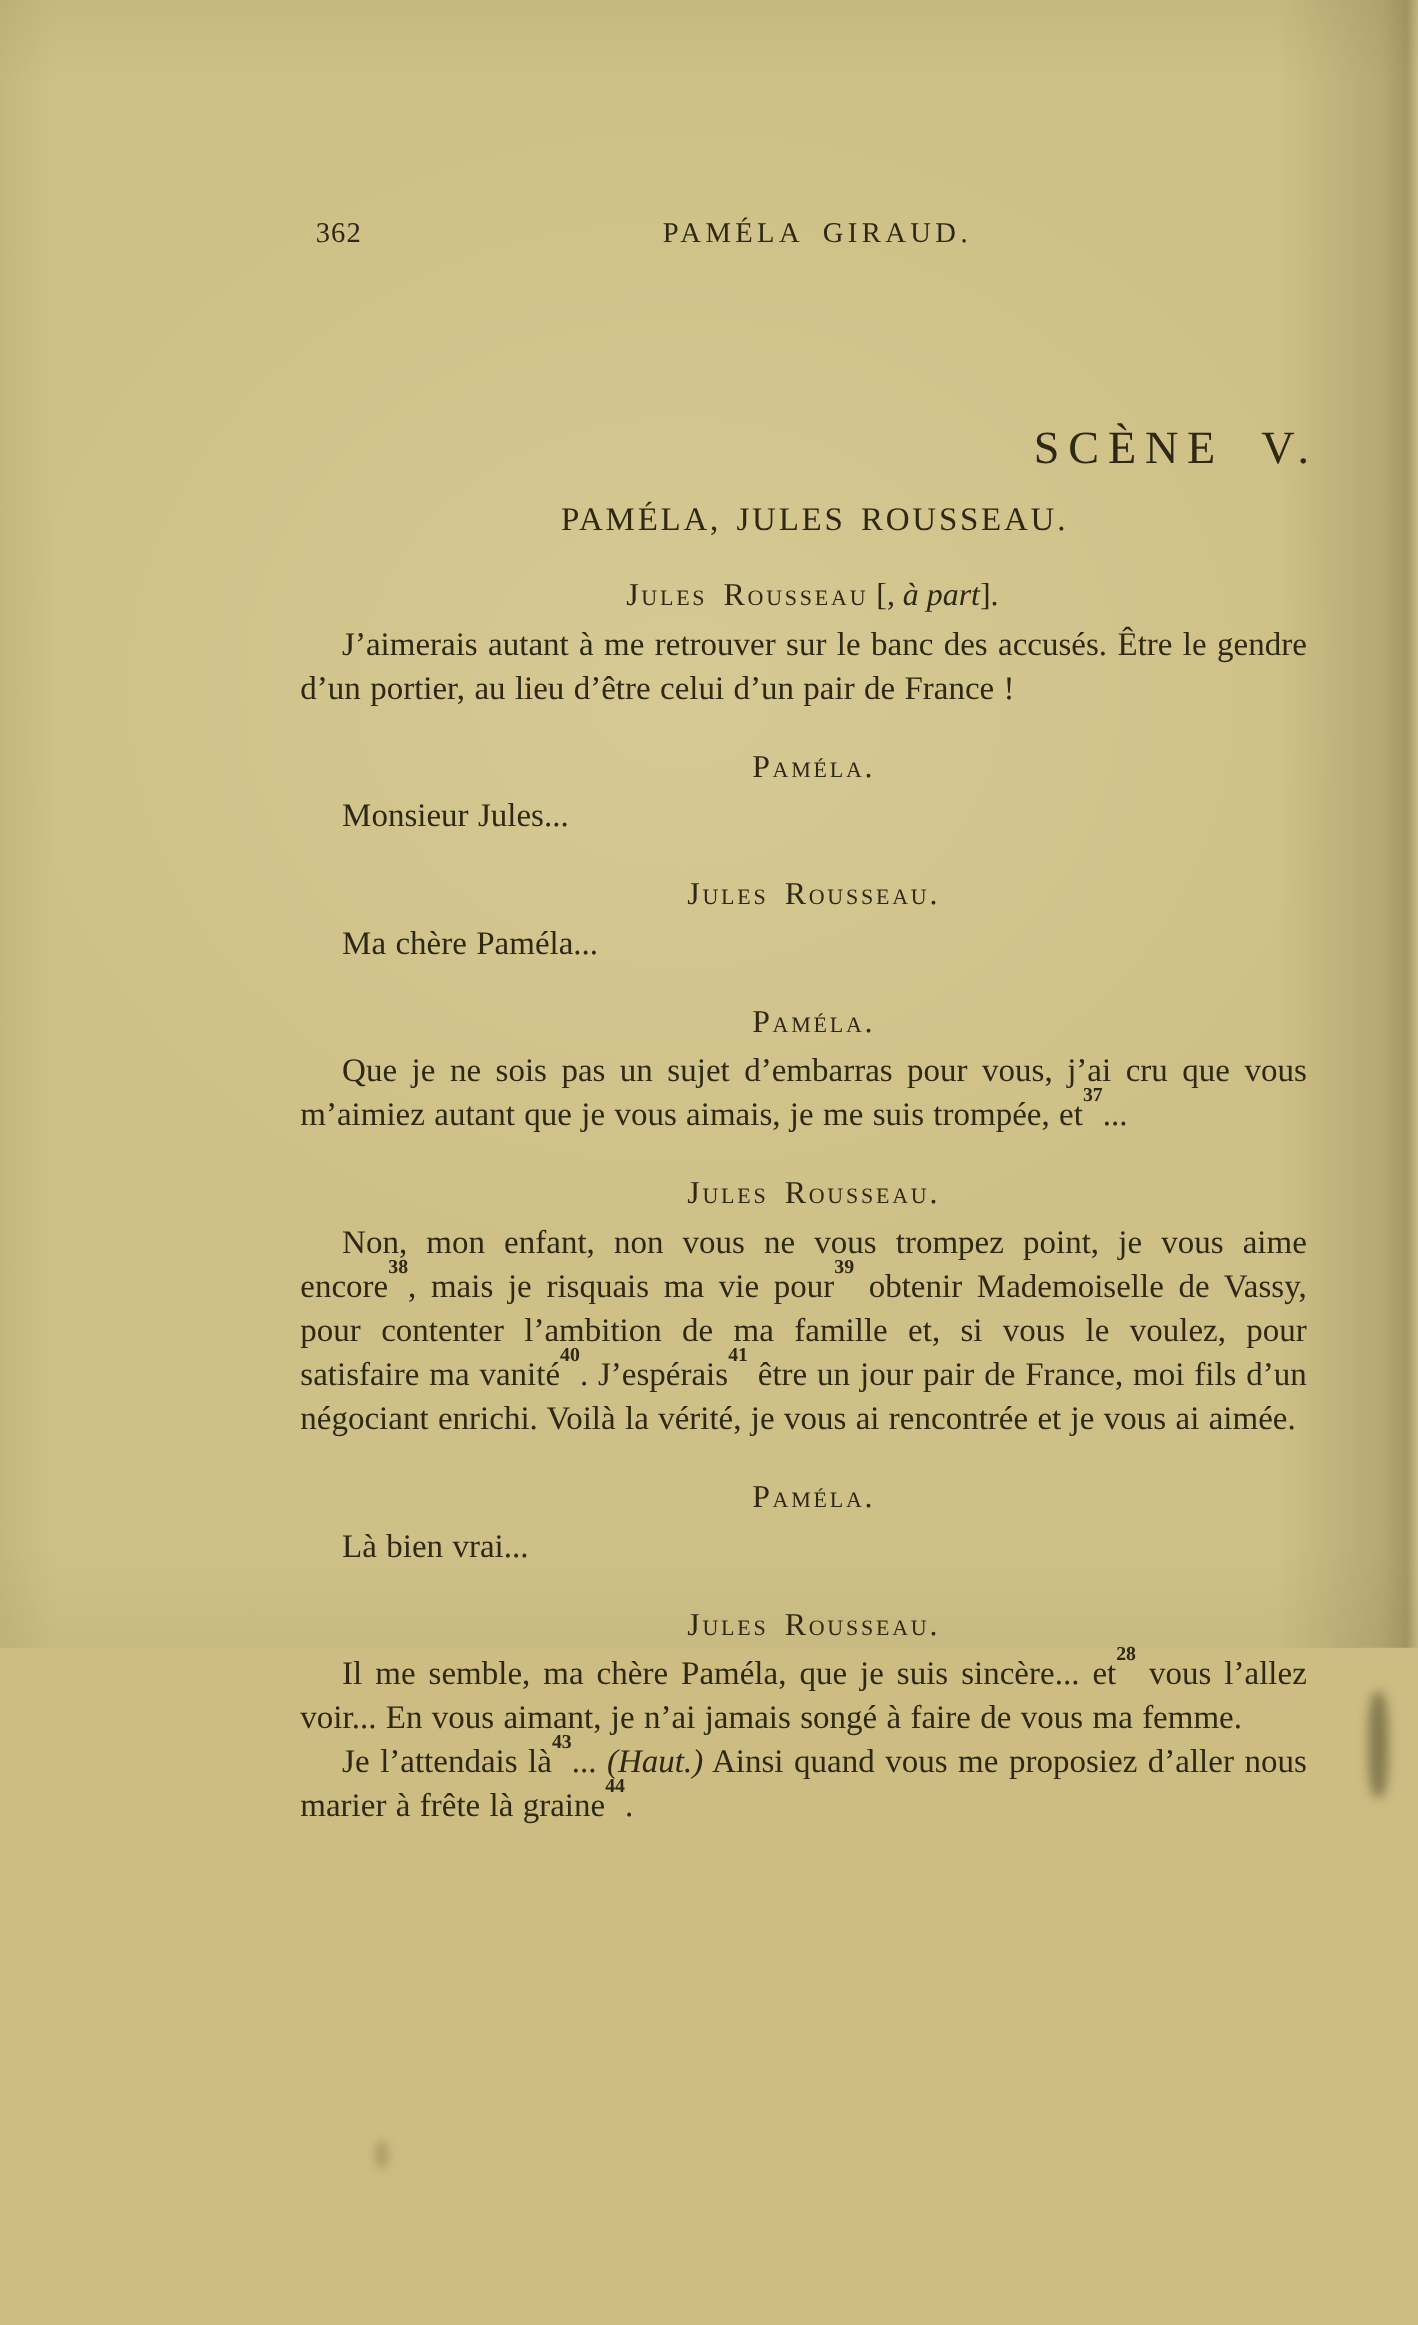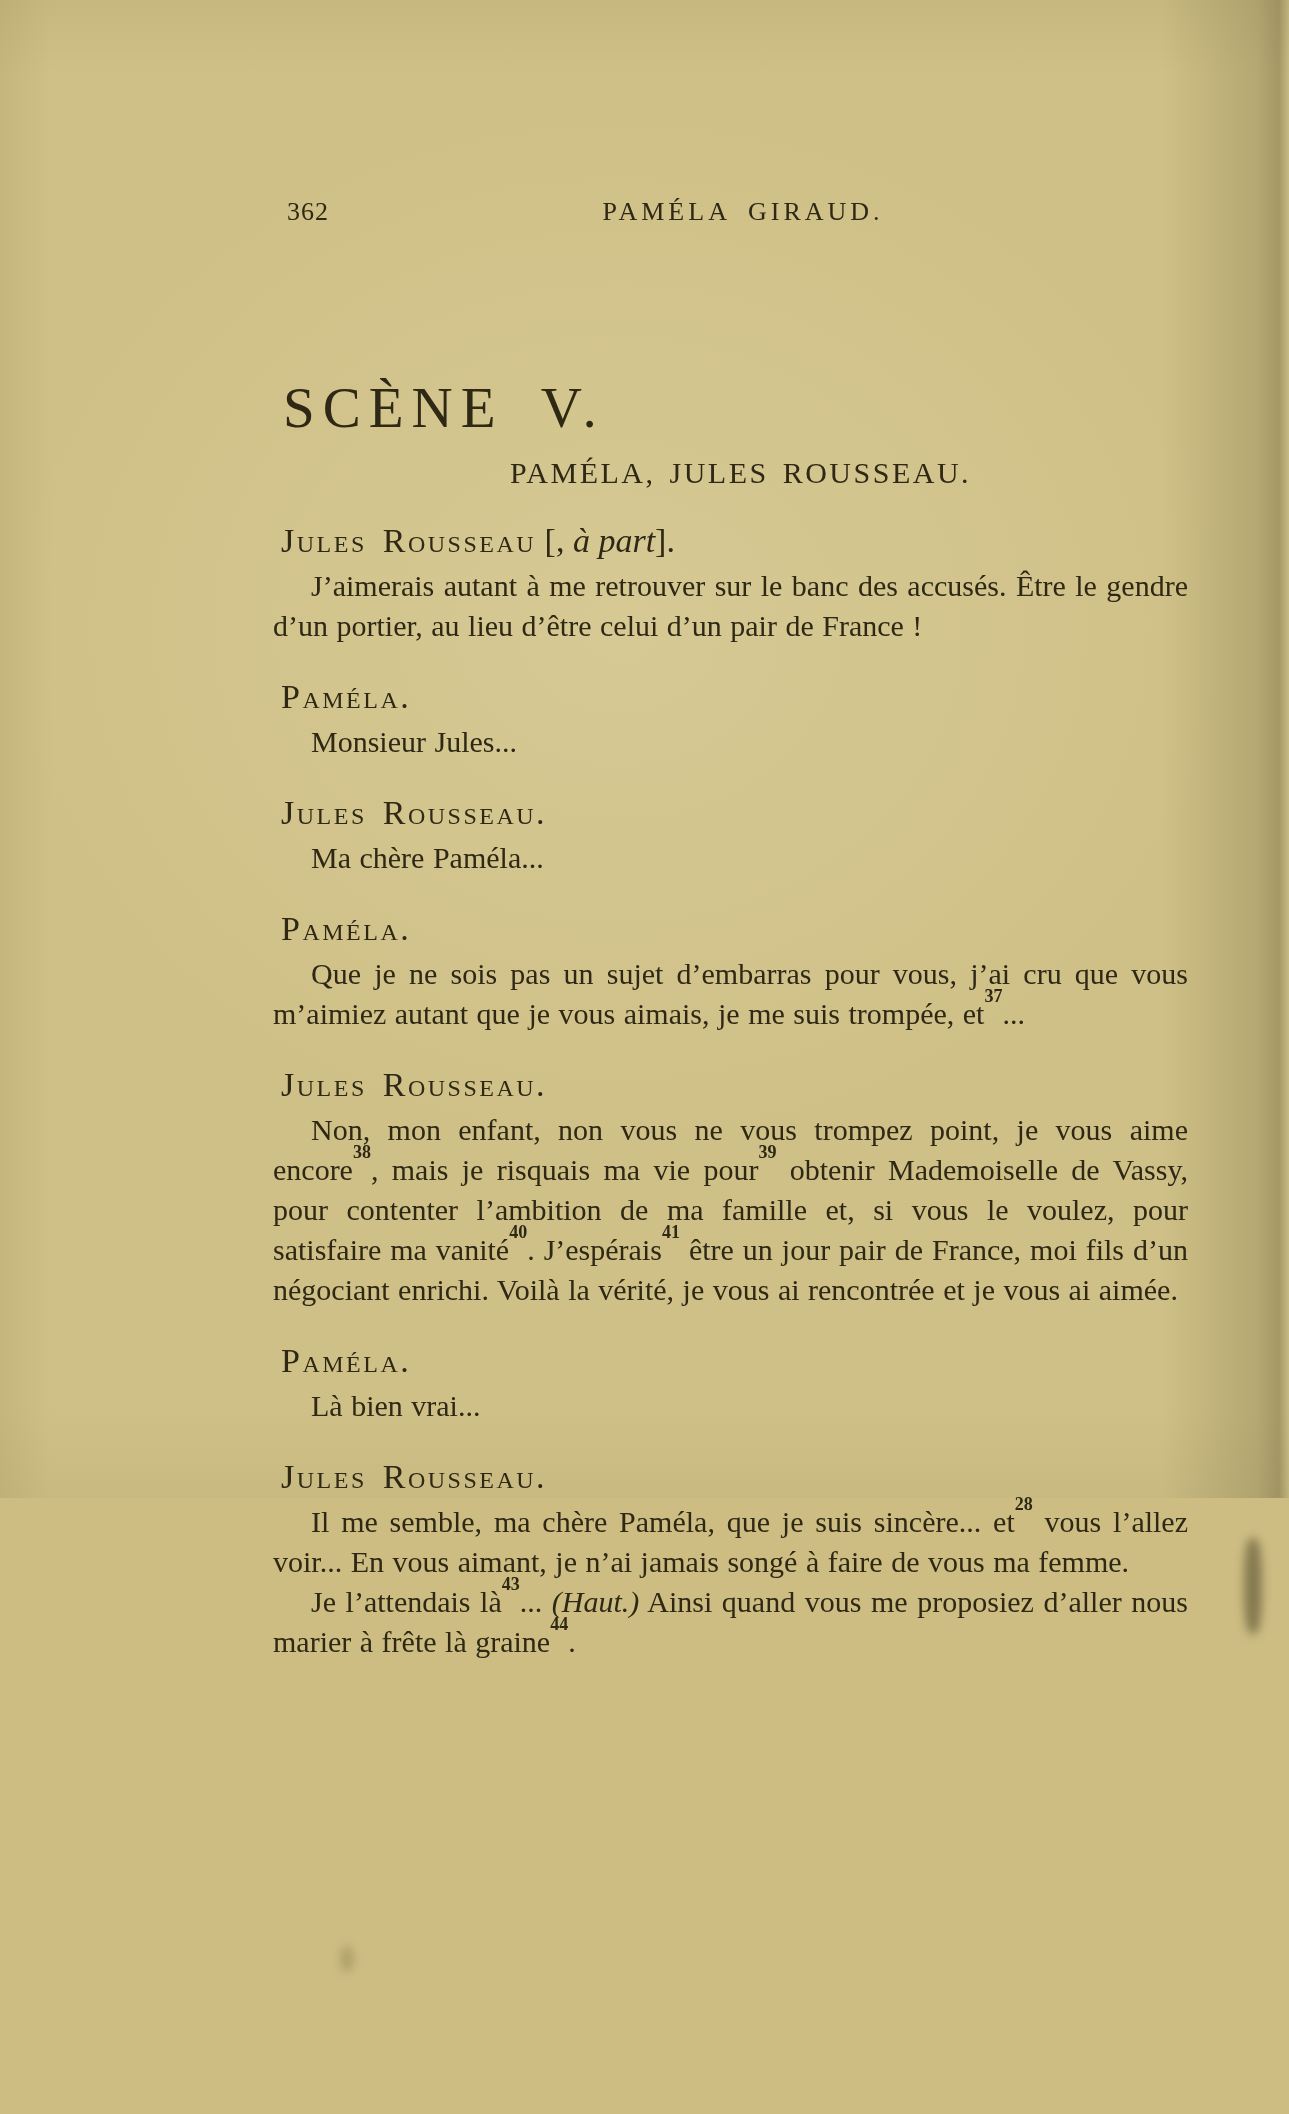--- a/index.html
+++ b/index.html
@@ -60,43 +60,44 @@
     left: 1px;
     right: 0;
     top: 0;
     text-align: center;
     transform: translateX(12px);
     letter-spacing: 4px;
     word-spacing: 8px;
   }
   .scene-heading {
     margin-top: 158px;
-    text-align: left;
+    text-align: right;
     transform: translateX(10px);
-    font-size: 57px;
+    font-size: 42px;
     line-height: 44px;
     letter-spacing: 8px;
     word-spacing: 16px;
   }
   .characters-line {
     margin-top: 26px;
     text-align: center;
     transform: translateX(10px);
     font-size: 30px;
     line-height: 34px;
     letter-spacing: 2.5px;
     word-spacing: 4px;
   }
   .dialogue {
     margin-top: 32px;
   }
   .speaker-heading {
     margin: 34px 0 8px 0;
+    text-align: center;
     transform: translateX(8px);
-    font-size: 34px;
+    font-size: 29px;
     line-height: 34px;
   }
   .speaker-heading .sc {
     font-variant: small-caps;
     letter-spacing: 2.5px;
     word-spacing: 5px;
   }
   .speech {
     margin: 0;
     font-size: 30px;

